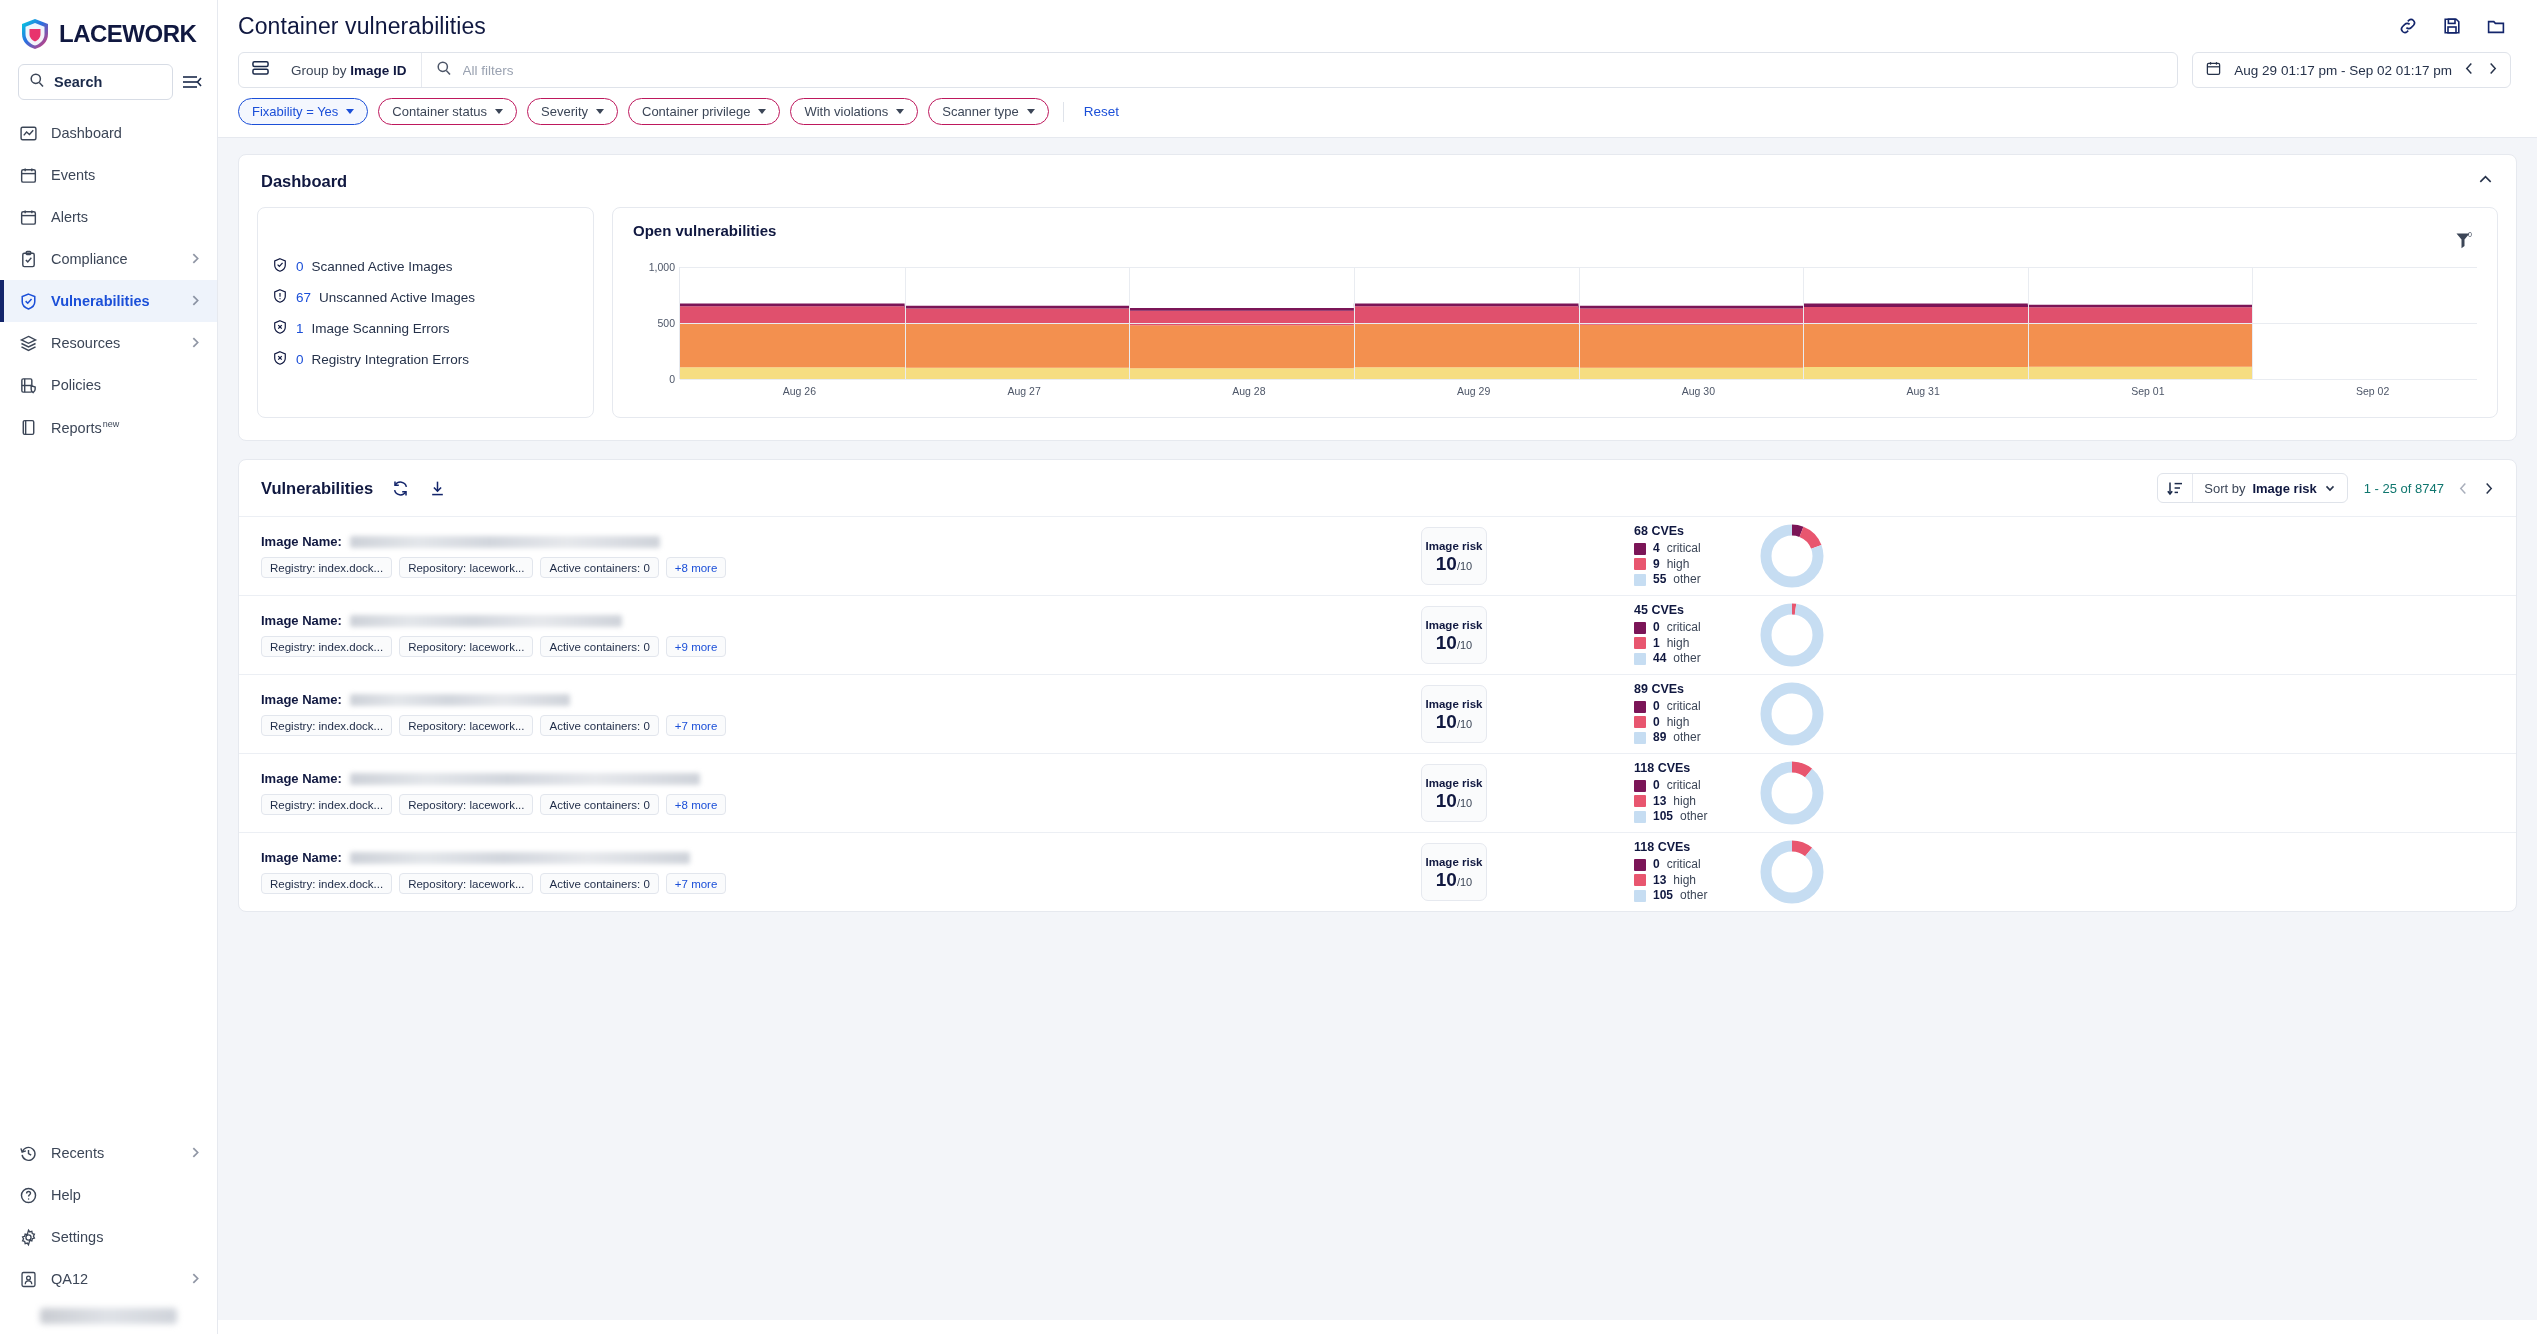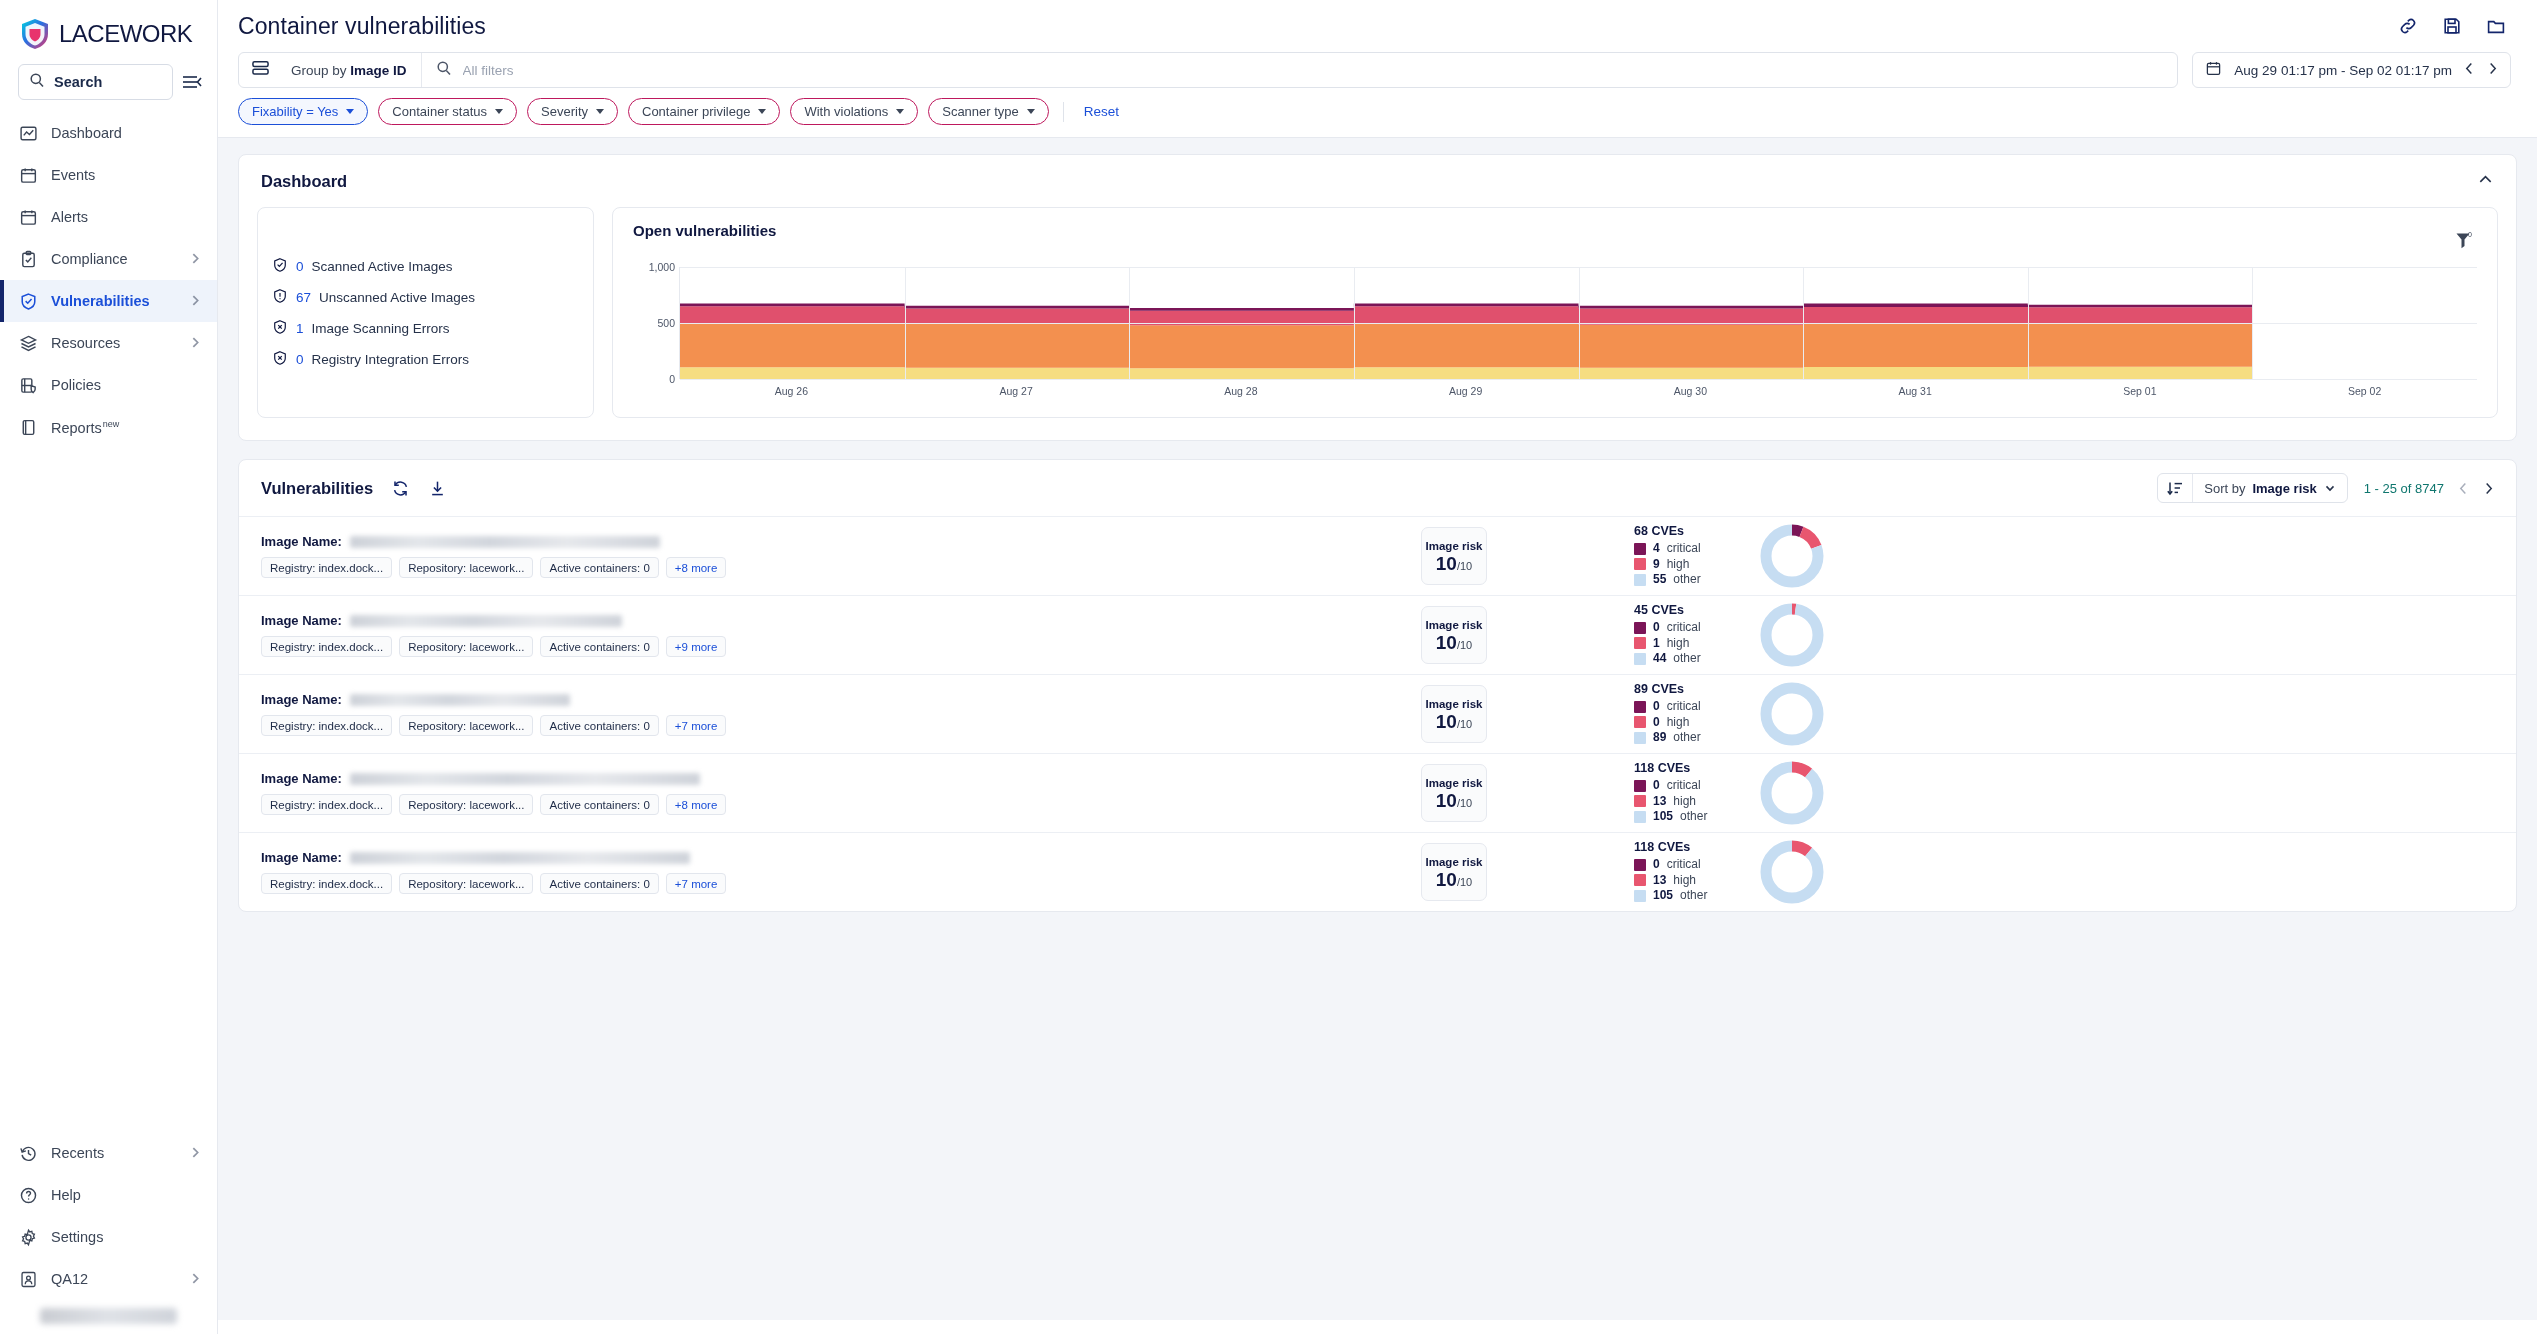--- a/index.html
+++ b/index.html
@@ -15,21 +15,21 @@
   
   .sidebar {
     width: 218px; min-width: 218px; height: 1334px;
     background: #ffffff;
     border-right: 1px solid #e6e9ef;
     display: flex; flex-direction: column;
     position: relative;
   }
   .logo-row { display: flex; align-items: center; gap: 9px; padding: 18px 0 14px 20px; }
   .logo-mark { width: 30px; height: 32px; position: relative; }
-  .logo-text { font-size: 24px; font-weight: 400; letter-spacing: -0.5px; color: #101840; }
+  .logo-text { font-size: 24px; font-weight: 700; letter-spacing: -0.5px; color: #101840; }
 
   .search-row { display: flex; align-items: center; padding: 0 14px 0 18px; gap: 8px; margin-bottom: 12px; }
   .search-box {
     flex: 1; height: 36px; border: 1px solid #d7dce5; border-radius: 6px;
     display: flex; align-items: center; gap: 9px; padding: 0 10px;
     background: #fff;
   }
   .search-box span.lbl { font-size: 14.5px; font-weight: 700; color: #1b2a4a; }
   .collapse-icon { width: 22px; height: 22px; display:flex; align-items:center; justify-content:center; cursor: pointer; }
 
@@ -116,21 +116,21 @@
   .chart-box { flex: 1; border: 1px solid #e6e9ef; border-radius: 8px; padding: 14px 20px 10px 20px; position: relative; }
   .chart-title { font-size: 15px; font-weight: 700; color: #101840; }
   .chart-filter-icon { position: absolute; right: 22px; top: 22px; }
   .chart-area { position: relative; height: 112px; margin: 28px 0 0 46px; }
   .ylabels { position: absolute; left: -44px; top: 0; height: 100%; width: 40px; }
   .ylab { position: absolute; right: 0; font-size: 10.5px; color: #4d5668; transform: translateY(-50%); }
   .plot { position: absolute; inset: 0; border-left: 1px solid #e6e9ef; }
   .gridline { position: absolute; left: 0; right: 0; height: 1px; background: #e9ecf1; }
   .vgrid { position: absolute; top: 0; bottom: 0; width: 1px; background: #e9ecf1; }
   .xlabels { position: relative; margin-left: 46px; height: 22px; margin-top: 6px; }
-  .xlab { position: absolute; font-size: 10.5px; color: #4d5668; transform: translateX(-50%); top: 0; }
+  .xlab { position: absolute; font-size: 10.5px; color: #4d5668; transform: translateX(-50%); top: 0; margin-left: 8px; }
 
   
   .vuln-card { padding: 0; }
   .vuln-head { display: flex; align-items: center; justify-content: space-between; height: 56px; padding: 0 22px; }
   .vuln-head-left { display: flex; align-items: center; gap: 18px; }
   .vuln-title { font-size: 16.5px; font-weight: 700; color: #101840; }
   .hicon { cursor: pointer; display: flex; align-items: center; }
   .vuln-head-right { display: flex; align-items: center; gap: 16px; }
   .sortbtn { height: 30px; border: 1px solid #dfe3ea; border-radius: 6px; display: flex; align-items: center; background: #fff; cursor: pointer;}
   .sortbtn .sico { padding: 0 9px; border-right: 1px solid #e6e9ef; height: 100%; display:flex;align-items:center;}

